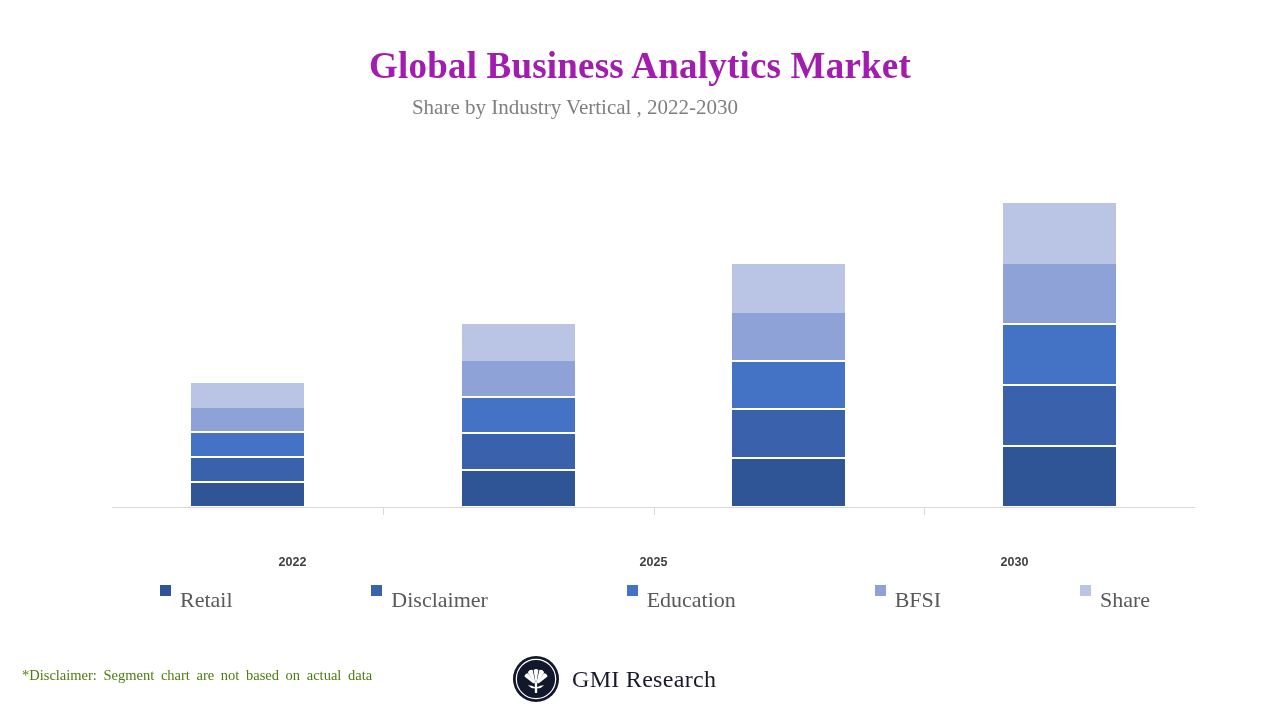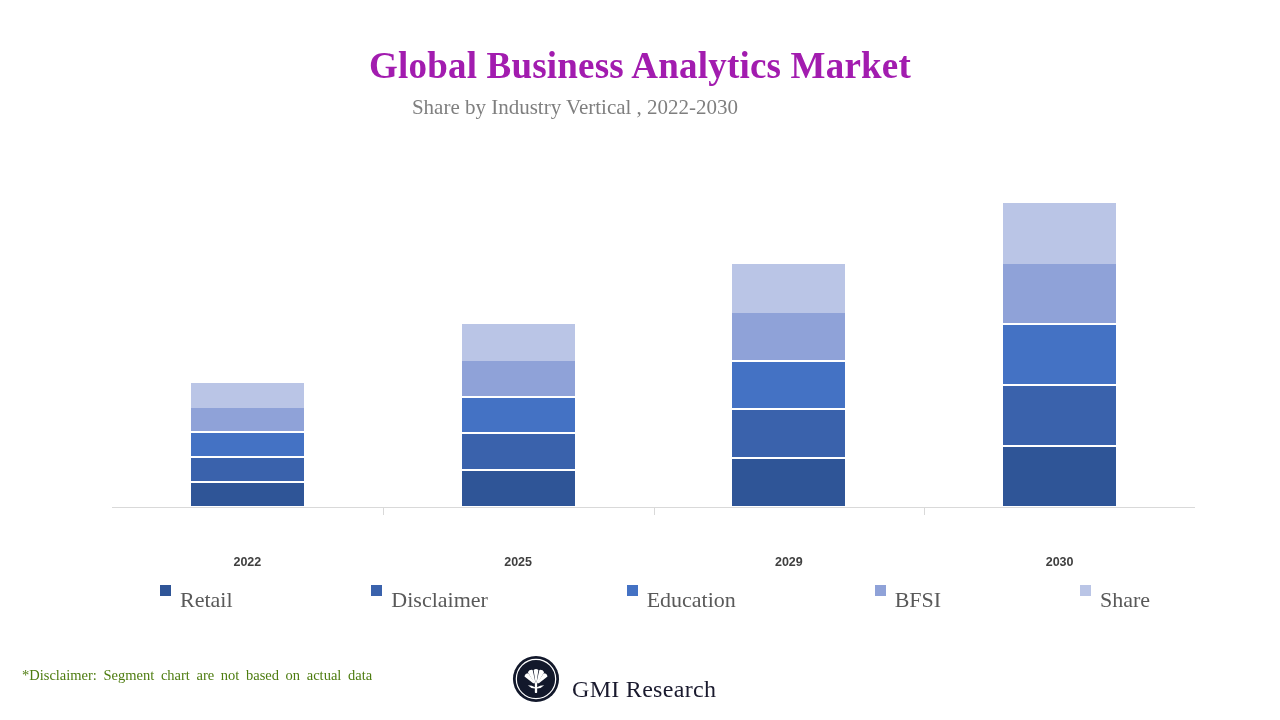--- a/index.html
+++ b/index.html
@@ -82,21 +82,21 @@
   }
 
   
   .disclaimer {
     position: absolute; left: 22px; top: 667px;
     font-size: 14.5px; color: #4d7c0f;
     word-spacing: 3px;
   }
   .brand {
     position: absolute; left: 512px; top: 655px;
-    display: flex; align-items: flex-end;
+    display: flex; align-items: center;
   }
   .brand-mark { width: 48px; height: 48px; flex: none; }
   .brand-name {
     margin-left: 12px;
     font-size: 24px; color: #1a1a2e; letter-spacing: 0.3px;
   }
 </style>
 </head>
 <body>
 
@@ -142,21 +142,20 @@
           <div class="seg" style="background: rgb(186, 197, 230); height: 61px;"></div>
         </div>
       </div>
     </div>
 
   <div class="axis-line"></div>
 
   <div class="xlabels">
       <div class="xlabel">2022</div>
       <div class="xlabel">2025</div>
-      <div class="xlabel">2029</div>
       <div class="xlabel">2030</div>
     </div>
 
   <div class="legend">
       <div class="legend-item">
         <span class="legend-swatch" style="background: rgb(47, 85, 151);"></span>
         <span class="legend-label">Retail</span>
       </div>
       <div class="legend-item">
         <span class="legend-swatch" style="background: rgb(58, 98, 172);"></span>

